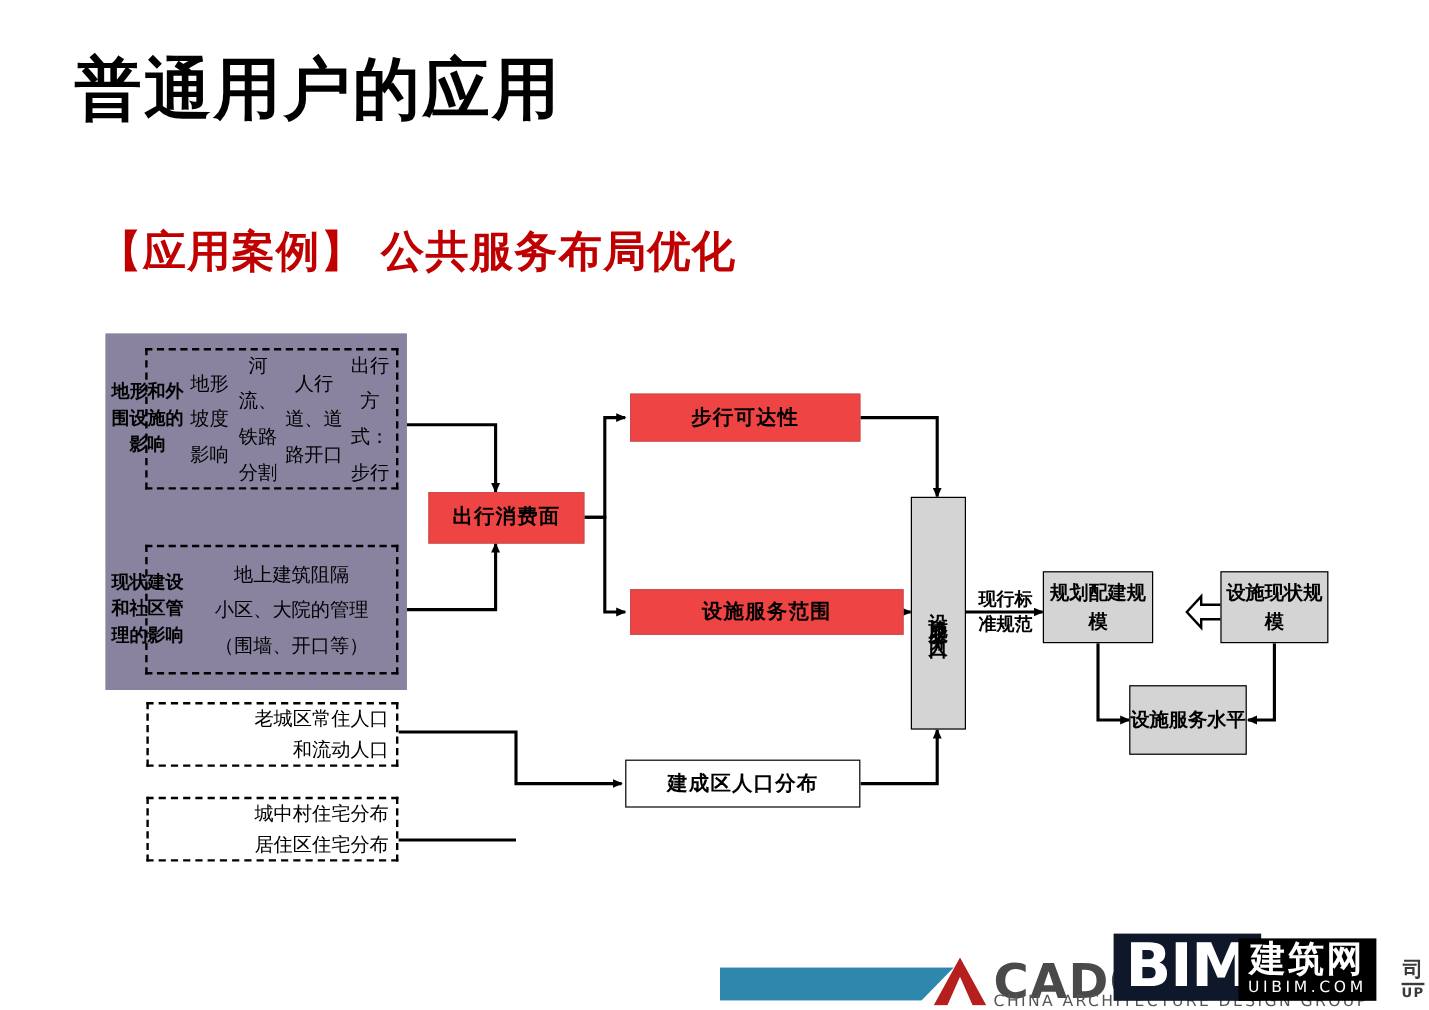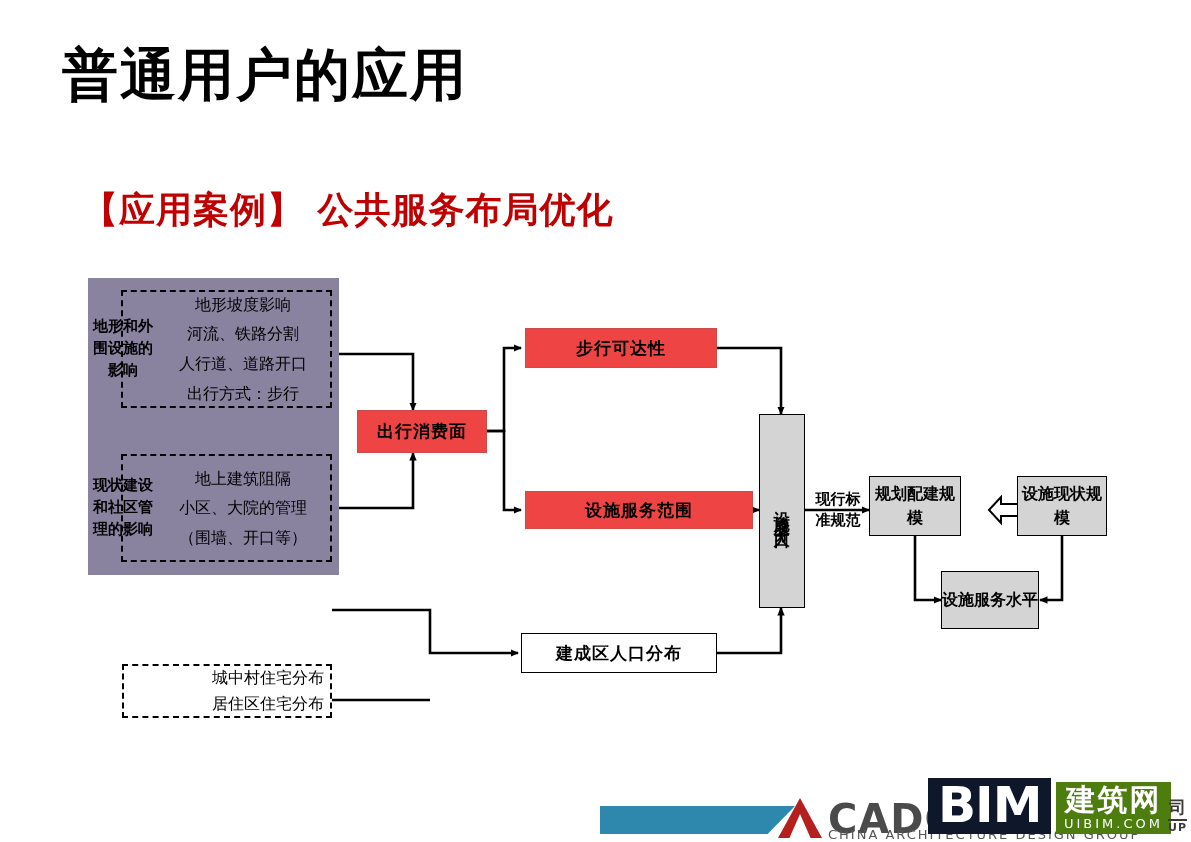--- a/index.html
+++ b/index.html
@@ -92,22 +92,22 @@
     position:absolute;left:828px;bottom:0px;
     font-size:13px;color:#555;letter-spacing:2px;white-space:nowrap;
   }
   #bim-block{
     position:absolute;left:928px;bottom:8px;
     background:#0f172a;color:#fff;font-weight:bold;font-size:50px;
     padding:2px 10px 4px 10px;line-height:1;letter-spacing:-1px;
   }
   #uibim-block{
     position:absolute;left:1032px;bottom:8px;
-    background:#4d7c0f;color:#fff;
-    padding:3px 8px 4px 8px;text-align:center;line-height:1;margin-left:24px;
+    background:#000000;color:#fff;
+    padding:3px 8px 4px 8px;text-align:center;line-height:1;
   }
   #uibim-cn{font-size:30px;font-weight:bold;letter-spacing:2px;display:block;}
   #uibim-en{font-size:13px;letter-spacing:3px;display:block;margin-top:2px;}
   #group-mark{
     position:absolute;right:4px;bottom:8px;text-align:center;color:#3a3a3a;
   }
   #group-cn{font-size:17px;font-weight:bold;display:block;}
   #group-en{font-size:11px;font-weight:bold;letter-spacing:1px;display:block;
             border-top:2px solid #3a3a3a;}
 </style>
@@ -163,33 +163,37 @@
     </svg>
 
     <div class="node purple-box" style="left:88px;top:278px;width:251px;height:297px;"></div>
 
     <div class="node dashed-box" style="left:121px;top:290px;width:211px;height:118px;"></div>
     <div class="node dashed-box" style="left:121px;top:454px;width:211px;height:108px;"></div>
 
     <div class="node purple-label" style="left:92px;top:290px;width:62px;height:118px;">地形和外围设施的影响</div>
     <div class="node purple-label" style="left:92px;top:454px;width:62px;height:108px;">现状建设和社区管理的影响</div>
 
-    <div class="node purple-lines" style="left:156px;top:290px;width:174px;height:118px;flex-direction:column;justify-content:center;">
+    <div class="node purple-lines" style="left:156px;top:290px;width:174px;height:118px;flex-direction:row;justify-content:center;">
       <span>地形坡度影响</span>
       <span>河流、铁路分割</span>
       <span>人行道、道路开口</span>
       <span>出行方式：步行</span>
     </div>
 
     <div class="node purple-lines" style="left:156px;top:454px;width:174px;height:108px;flex-direction:column;justify-content:center;">
       <span>地上建筑阻隔</span>
       <span>小区、大院的管理</span>
       <span>（围墙、开口等）</span>
     </div>
 
+    <div class="node dashed-plain" style="left:122px;top:585px;width:210px;height:54px;flex-direction:column;align-items:flex-end;justify-content:center;padding-right:6px;">
+      <span>老城区常住人口</span>
+      <span>和流动人口</span>
+    </div>
     <div class="node dashed-plain" style="left:122px;top:664px;width:210px;height:54px;flex-direction:column;align-items:flex-end;justify-content:center;padding-right:6px;">
       <span>城中村住宅分布</span>
       <span>居住区住宅分布</span>
     </div>
 
     <div class="node red-box" style="left:357px;top:410px;width:130px;height:43px;">出行消费面</div>
 
     <div class="node red-box" style="left:525px;top:328px;width:192px;height:40px;">步行可达性</div>
 
     <div class="node red-box" style="left:525px;top:491px;width:228px;height:38px;">设施服务范围</div>

